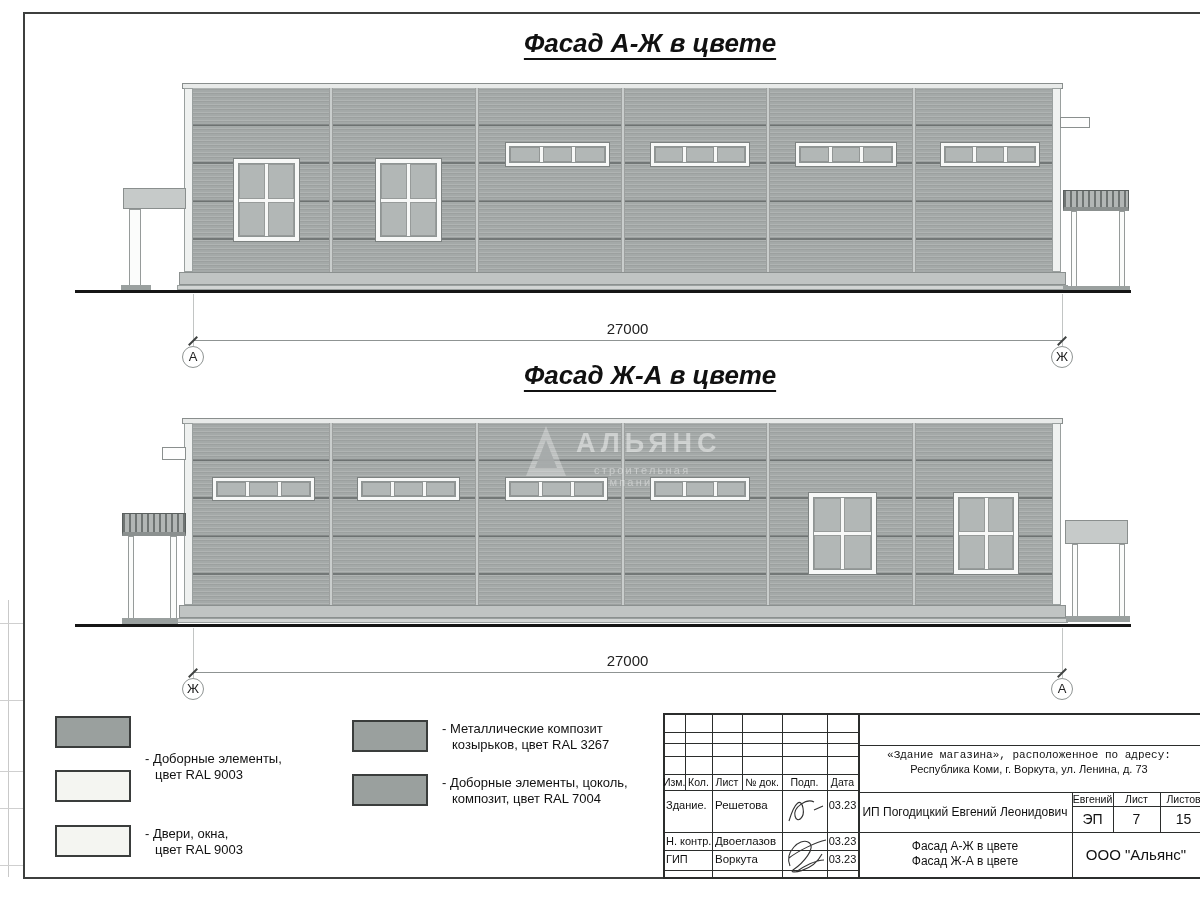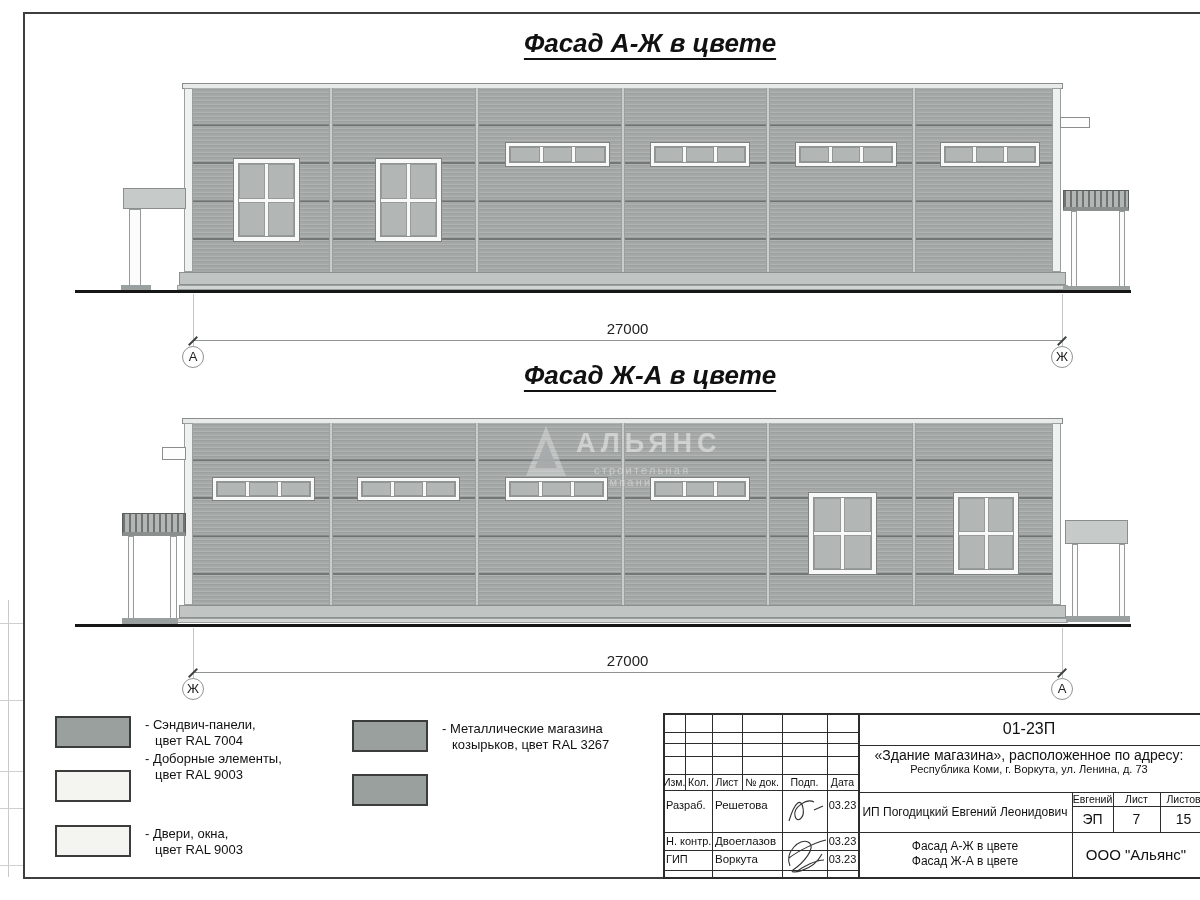--- a/index.html
+++ b/index.html
@@ -172,40 +172,40 @@
     <div style="position: absolute; left: 162px; top: 447px; width: 24px; height: 13px; background: rgb(253, 253, 253); border: 1px solid rgb(138, 143, 142);"></div>
     <div style="position: absolute; left: 193px; top: 628px; width: 1px; height: 50px; background: rgb(194, 197, 196);"></div>
     <div style="position: absolute; left: 1062px; top: 628px; width: 1px; height: 50px; background: rgb(194, 197, 196);"></div>
     <div style="position: absolute; left: 193px; top: 672px; width: 869px; height: 1px; background: rgb(143, 148, 147);"></div>
     <div style="position: absolute; left: 187px; top: 672px; width: 12px; height: 2px; background: rgb(63, 66, 65); transform: rotate(-45deg);"></div>
     <div style="position: absolute; left: 1056px; top: 672px; width: 12px; height: 2px; background: rgb(63, 66, 65); transform: rotate(-45deg);"></div>
     <div style="position: absolute; left: 193px; top: 652px; width: 869px; height: 18px; text-align: center; font-size: 15px; color: rgb(34, 34, 34);">27000</div>
     <div style="position: absolute; left: 182px; top: 678px; width: 22px; height: 22px; border-radius: 50%; border: 1px solid rgb(143, 148, 147); background: rgb(255, 255, 255); text-align: center; font-size: 13px; line-height: 20px; color: rgb(34, 34, 34);">Ж</div>
     <div style="position: absolute; left: 1051px; top: 678px; width: 22px; height: 22px; border-radius: 50%; border: 1px solid rgb(143, 148, 147); background: rgb(255, 255, 255); text-align: center; font-size: 13px; line-height: 20px; color: rgb(34, 34, 34);">А</div>
     <div style="position: absolute; left: 55px; top: 716px; width: 76px; height: 32px; border: 2px solid rgb(58, 61, 60); background: rgb(154, 160, 158);"></div>
-    <div style="position: absolute; left: 145px; top: 717px; width: 240px;">
-      <div style="position: relative; font-size: 13px; line-height: 16px; white-space: nowrap;">- Сэндвич-панели,</div>
-      <div style="position: relative; font-size: 13px; line-height: 16px; white-space: nowrap; margin-left: 10px;">цвет RAL 7004</div>
-    </div>
     <div style="position: absolute; left: 55px; top: 770px; width: 76px; height: 32px; border: 2px solid rgb(58, 61, 60); background: rgb(244, 245, 241);"></div>
     <div style="position: absolute; left: 145px; top: 751px; width: 240px;">
       <div style="position: relative; font-size: 13px; line-height: 16px; white-space: nowrap;">- Доборные элементы,</div>
       <div style="position: relative; font-size: 13px; line-height: 16px; white-space: nowrap; margin-left: 10px;">цвет RAL 9003</div>
     </div>
     <div style="position: absolute; left: 55px; top: 825px; width: 76px; height: 32px; border: 2px solid rgb(58, 61, 60); background: rgb(244, 245, 241);"></div>
     <div style="position: absolute; left: 145px; top: 826px; width: 240px;">
       <div style="position: relative; font-size: 13px; line-height: 16px; white-space: nowrap;">- Двери, окна,</div>
       <div style="position: relative; font-size: 13px; line-height: 16px; white-space: nowrap; margin-left: 10px;">цвет RAL 9003</div>
     </div>
     <div style="position: absolute; left: 352px; top: 720px; width: 76px; height: 32px; border: 2px solid rgb(58, 61, 60); background: rgb(154, 160, 158);"></div>
     <div style="position: absolute; left: 442px; top: 721px; width: 240px;">
-      <div style="position: relative; font-size: 13px; line-height: 16px; white-space: nowrap;">- Металлические магазина</div>
+      <div style="position: relative; font-size: 13px; line-height: 16px; white-space: nowrap;">- Металлические композит</div>
       <div style="position: relative; font-size: 13px; line-height: 16px; white-space: nowrap; margin-left: 10px;">козырьков, цвет RAL 3267</div>
     </div>
     <div style="position: absolute; left: 352px; top: 774px; width: 76px; height: 32px; border: 2px solid rgb(58, 61, 60); background: rgb(154, 160, 158);"></div>
+    <div style="position: absolute; left: 442px; top: 775px; width: 240px;">
+      <div style="position: relative; font-size: 13px; line-height: 16px; white-space: nowrap;">- Доборные элементы, цоколь,</div>
+      <div style="position: relative; font-size: 13px; line-height: 16px; white-space: nowrap; margin-left: 10px;">композит, цвет RAL 7004</div>
+    </div>
     <div style="position: absolute; left: 663px; top: 713px; width: 2px; height: 166px; background: rgb(43, 45, 44);"></div>
     <div style="position: absolute; left: 858px; top: 713px; width: 2px; height: 166px; background: rgb(43, 45, 44);"></div>
     <div style="position: absolute; left: 685px; top: 713px; width: 1px; height: 77px; background: rgb(43, 45, 44);"></div>
     <div style="position: absolute; left: 712px; top: 713px; width: 1px; height: 166px; background: rgb(43, 45, 44);"></div>
     <div style="position: absolute; left: 742px; top: 713px; width: 1px; height: 77px; background: rgb(43, 45, 44);"></div>
     <div style="position: absolute; left: 782px; top: 713px; width: 1px; height: 166px; background: rgb(43, 45, 44);"></div>
     <div style="position: absolute; left: 827px; top: 713px; width: 1px; height: 166px; background: rgb(43, 45, 44);"></div>
     <div style="position: absolute; left: 1072px; top: 792px; width: 1px; height: 87px; background: rgb(43, 45, 44);"></div>
     <div style="position: absolute; left: 1113px; top: 792px; width: 1px; height: 41px; background: rgb(43, 45, 44);"></div>
     <div style="position: absolute; left: 1160px; top: 792px; width: 1px; height: 41px; background: rgb(43, 45, 44);"></div>
@@ -215,30 +215,29 @@
     <div style="position: absolute; left: 663px; top: 743px; width: 195px; height: 1px; background: rgb(43, 45, 44);"></div>
     <div style="position: absolute; left: 663px; top: 756px; width: 195px; height: 1px; background: rgb(43, 45, 44);"></div>
     <div style="position: absolute; left: 663px; top: 774px; width: 195px; height: 1px; background: rgb(43, 45, 44);"></div>
     <div style="position: absolute; left: 663px; top: 790px; width: 195px; height: 1px; background: rgb(43, 45, 44);"></div>
     <div style="position: absolute; left: 663px; top: 832px; width: 537px; height: 1px; background: rgb(43, 45, 44);"></div>
     <div style="position: absolute; left: 663px; top: 850px; width: 195px; height: 1px; background: rgb(43, 45, 44);"></div>
     <div style="position: absolute; left: 663px; top: 870px; width: 195px; height: 1px; background: rgb(43, 45, 44);"></div>
     <div style="position: absolute; left: 858px; top: 745px; width: 342px; height: 1px; background: rgb(43, 45, 44);"></div>
     <div style="position: absolute; left: 858px; top: 792px; width: 342px; height: 1px; background: rgb(43, 45, 44);"></div>
     <div style="position: absolute; left: 1072px; top: 806px; width: 128px; height: 1px; background: rgb(43, 45, 44);"></div>
-    <div style="position: absolute; left: 858px; top: 714px; width: 342px; height: 30px; font-size: 16px; text-align: center; line-height: 30px; white-space: nowrap;">01-23П</div>
-    <div style="position: absolute; left: 862px; top: 748px; width: 334px; height: 14px; font-size: 14px; text-align: center; line-height: 14px; white-space: nowrap;">«Здание магазина», расположенное по адресу:</div>
+    <div style="position: absolute; left: 862px; top: 748px; width: 334px; height: 14px; font-size: 11px; text-align: center; line-height: 14px; white-space: nowrap; font-family: Liberation Mono, monospace;">«Здание магазина», расположенное по адресу:</div>
     <div style="position: absolute; left: 862px; top: 762px; width: 334px; height: 14px; font-size: 11px; text-align: center; line-height: 14px; white-space: nowrap;">Республика Коми, г. Воркута, ул. Ленина, д. 73</div>
     <div style="position: absolute; left: 663px; top: 775px; width: 22px; height: 14px; font-size: 10.5px; text-align: center; line-height: 14px; white-space: nowrap;">Изм.</div>
     <div style="position: absolute; left: 685px; top: 775px; width: 27px; height: 14px; font-size: 10.5px; text-align: center; line-height: 14px; white-space: nowrap;">Кол.</div>
     <div style="position: absolute; left: 712px; top: 775px; width: 30px; height: 14px; font-size: 10.5px; text-align: center; line-height: 14px; white-space: nowrap;">Лист</div>
     <div style="position: absolute; left: 742px; top: 775px; width: 40px; height: 14px; font-size: 10.5px; text-align: center; line-height: 14px; white-space: nowrap;">№ док.</div>
     <div style="position: absolute; left: 782px; top: 775px; width: 45px; height: 14px; font-size: 10.5px; text-align: center; line-height: 14px; white-space: nowrap;">Подп.</div>
     <div style="position: absolute; left: 827px; top: 775px; width: 31px; height: 14px; font-size: 10.5px; text-align: center; line-height: 14px; white-space: nowrap;">Дата</div>
-    <div style="position: absolute; left: 666px; top: 794px; width: 45px; height: 22px; font-size: 11px; text-align: left; line-height: 22px; white-space: nowrap;">Разраб.</div>
+    <div style="position: absolute; left: 666px; top: 794px; width: 45px; height: 22px; font-size: 11px; text-align: left; line-height: 22px; white-space: nowrap;">Здание.</div>
     <div style="position: absolute; left: 715px; top: 794px; width: 66px; height: 22px; font-size: 11.5px; text-align: left; line-height: 22px; white-space: nowrap;">Решетова</div>
     <div style="position: absolute; left: 827px; top: 794px; width: 31px; height: 22px; font-size: 11px; text-align: center; line-height: 22px; white-space: nowrap;">03.23</div>
     <div style="position: absolute; left: 666px; top: 833px; width: 45px; height: 17px; font-size: 11px; text-align: left; line-height: 17px; white-space: nowrap;">Н. контр.</div>
     <div style="position: absolute; left: 715px; top: 833px; width: 66px; height: 17px; font-size: 11.5px; text-align: left; line-height: 17px; white-space: nowrap;">Двоеглазов</div>
     <div style="position: absolute; left: 827px; top: 833px; width: 31px; height: 17px; font-size: 11px; text-align: center; line-height: 17px; white-space: nowrap;">03.23</div>
     <div style="position: absolute; left: 666px; top: 851px; width: 45px; height: 17px; font-size: 11px; text-align: left; line-height: 17px; white-space: nowrap;">ГИП</div>
     <div style="position: absolute; left: 715px; top: 851px; width: 66px; height: 17px; font-size: 11.5px; text-align: left; line-height: 17px; white-space: nowrap;">Воркута</div>
     <div style="position: absolute; left: 827px; top: 851px; width: 31px; height: 17px; font-size: 11px; text-align: center; line-height: 17px; white-space: nowrap;">03.23</div>
     <div style="position: absolute; left: 785px; top: 793px; width: 40px; height: 37px;"><svg width="40" height="37" viewBox="0 0 40 37">
         <path d="M4 28 C10 8,16 5,18 15 C20 25,12 31,10 23 C8 14,22 5,29 9 M29 17 L38 13" fill="none" stroke="#333" stroke-width="1.1"></path>

